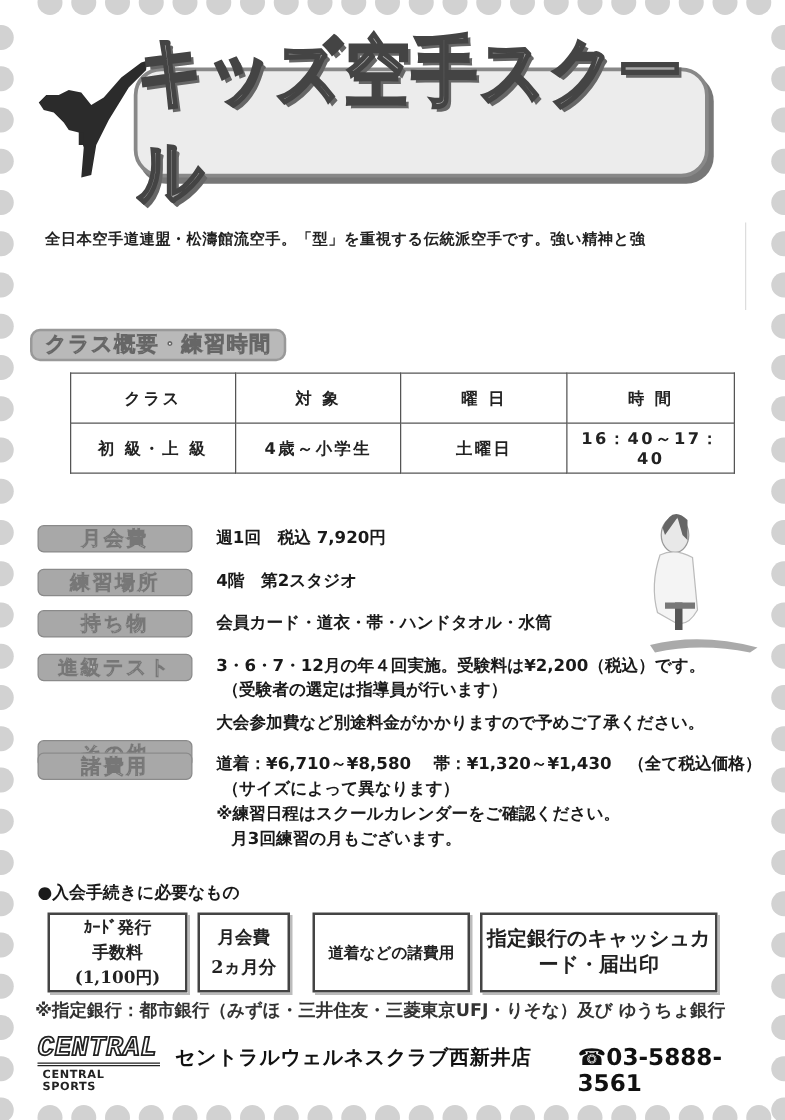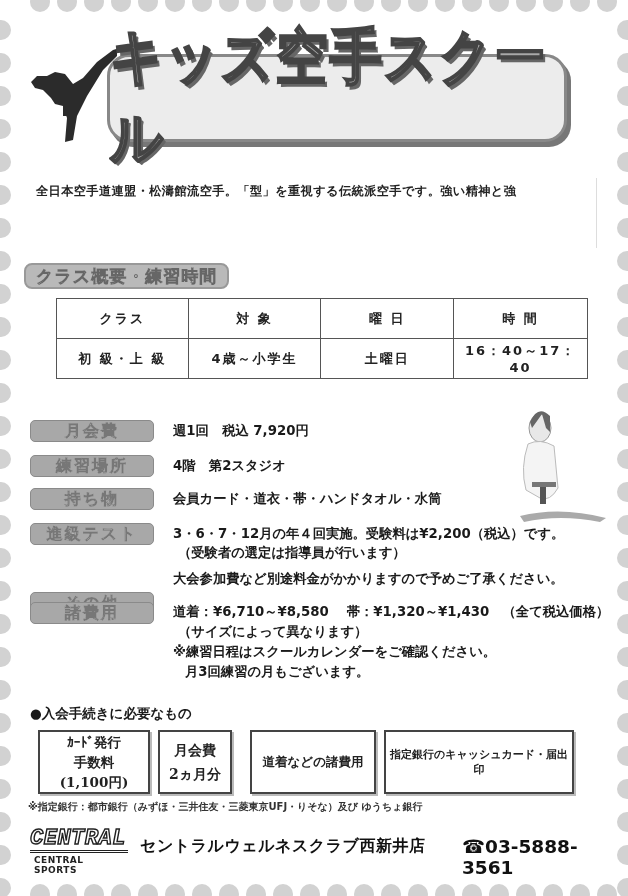--- a/index.html
+++ b/index.html
@@ -70,21 +70,21 @@
   .girl { position: absolute; left: 510px; top: 398px; }
 
   
   .req-head { position: absolute; left: 30px; top: 705px; font-size: 13.5px; font-weight: bold; }
   .req-box {
     position: absolute; top: 730px; height: 64px; border: 2px solid #444;
     box-shadow: 2px 2px 0 #bbb;
     display: flex; align-items: center; justify-content: center; text-align: center;
     font-family: "DejaVu Serif", serif; font-weight: bold; color: #222;
   }
-  .req-note { position: absolute; left: 28px; top: 800px; font-size: 10px; font-weight: bold; color: #333; }
+  .req-note { position: absolute; left: 28px; top: 800px; font-size: 14px; font-weight: bold; color: #333; }
 
   
   .logo { position: absolute; left: 30px; top: 828px; width: 98px; }
   .logo-main {
     font-family: Liberation Mono, monospace; font-size: 22px; font-weight: bold; font-style: italic;
     color: #fff; -webkit-text-stroke: 1.4px #222; letter-spacing: 0.5px; line-height: 22px;
     border-bottom: 3px double #222;
   }
   .logo-sub { font-size: 9px; font-weight: bold; color: #222; margin-top: 2px; margin-left: 4px; letter-spacing: 0.5px; }
   .club-name { position: absolute; left: 140px; top: 836px; font-size: 16px; font-weight: bold; color: #111; letter-spacing: 0.5px; }
@@ -270,21 +270,21 @@
 </div>
 <div class="req-box" style="left:158px;width:74px;font-size:14px;line-height:24px">
   <div>
     <div>月会費</div>
     <div>2ヵ月分</div>
   </div>
 </div>
 <div class="req-box" style="left:250px;width:126px;font-size:12.5px">
   <div>道着などの諸費用</div>
 </div>
-<div class="req-box" style="left:384px;width:190px;font-size:11px">
+<div class="req-box" style="left:384px;width:190px;font-size:16px">
   <div>指定銀行のキャッシュカード・届出印</div>
 </div>
 
 <div class="req-note">※指定銀行：都市銀行（みずほ・三井住友・三菱東京UFJ・りそな）及び ゆうちょ銀行</div>
 
 <div class="logo">
   <div class="logo-main">CENTRAL</div>
   <div class="logo-sub">CENTRAL SPORTS</div>
 </div>
 <div class="club-name">セントラルウェルネスクラブ西新井店</div>

